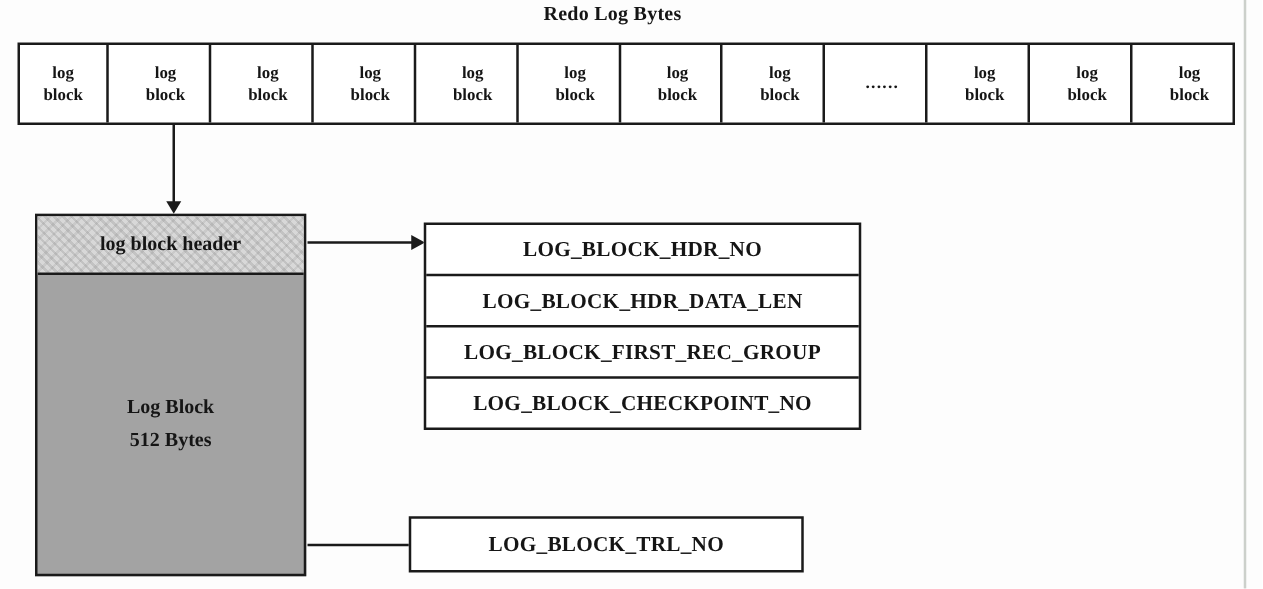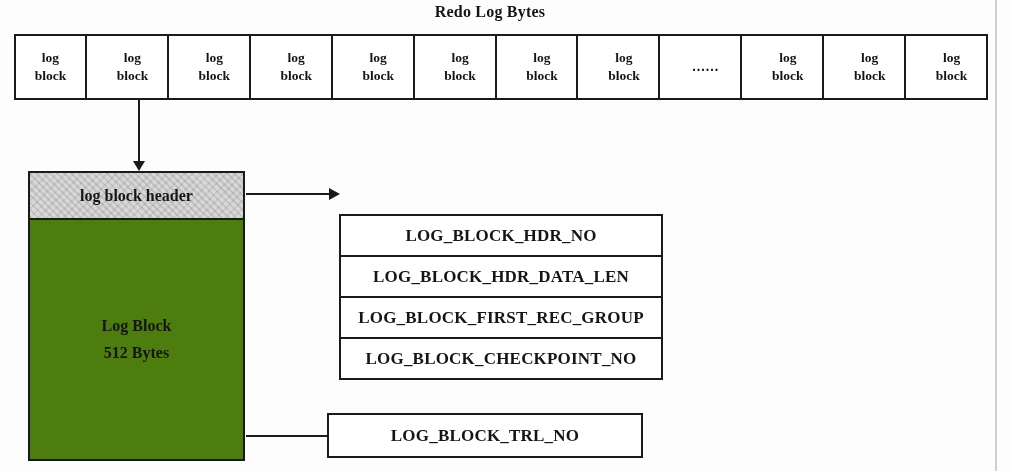--- a/index.html
+++ b/index.html
@@ -63,21 +63,21 @@
     border-left: 11px solid var(--line, #1a1a1a);
   }
 
   
   .log-block {
     position: absolute;
     left: 28px; top: 171px;
     width: 217px; height: 290px;
     border: 2px solid var(--line, #1a1a1a);
     box-sizing: border-box;
-    background: #4d7c0f;
+    background: #a3a3a3;
     display: flex;
     flex-direction: column;
   }
   .shaded {
     background-color: var(--shade, #d8d8d8);
     background-image:
       repeating-linear-gradient(45deg,  rgba(110,110,110,0.20) 0 2px, rgba(0,0,0,0) 2px 5px),
       repeating-linear-gradient(-45deg, rgba(125,125,125,0.16) 0 2px, rgba(0,0,0,0) 2px 6px);
   }
   .lb-header {
@@ -97,25 +97,24 @@
     height: 45px;
     border-top: 2px solid var(--line, #1a1a1a);
     display: flex; align-items: center; justify-content: center;
     font-size: 16px; font-weight: 600;
   }
 
   
   .fields-box {
     position: absolute;
     left: 339px; top: 178px;
-    width: 324px;
+    width: 350px;
     border: 2px solid var(--line, #1a1a1a);
     box-sizing: border-box;
     background: #ffffff;
-    margin-top: 36px;
   }
   .field-row {
     height: 39px;
     border-bottom: 2px solid var(--line, #1a1a1a);
     display: flex; align-items: center; justify-content: center;
     font-size: 17px; font-weight: 600;
     letter-spacing: 0.2px;
     white-space: nowrap;
   }
   .field-row:last-child { border-bottom: none; font-family: Liberation Serif, serif; }

